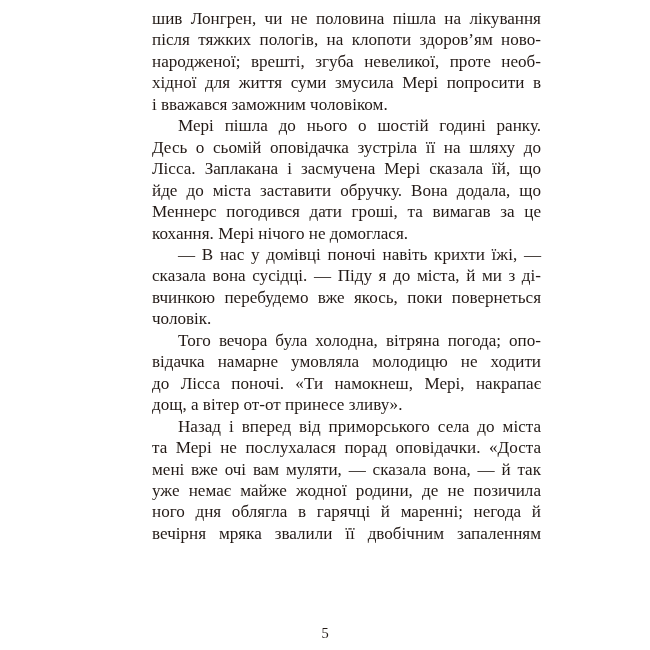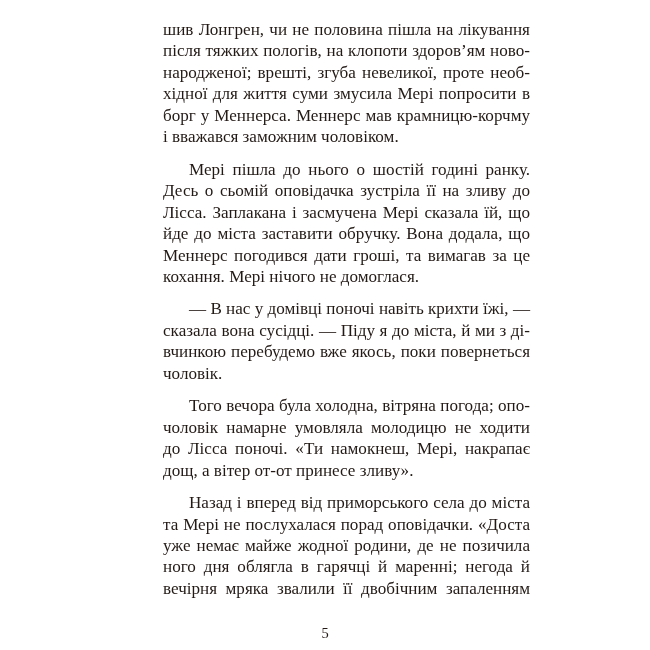--- a/index.html
+++ b/index.html
@@ -22,21 +22,21 @@
   }
 
   #text-block {
     position: absolute;
     left: 152px;
     top: 8px;
     width: 389px;
   }
 
   .para {
-    margin: 11px;
+    margin: 0;
     color: #231a16;
     font-size: 17.1px;
     line-height: 21.45px;
     text-align: justify;
     text-align-last: left;
     -webkit-hyphens: none;
     hyphens: none;
     white-space: normal;
   }
 
@@ -71,50 +71,50 @@
 
 <div id="page">
 
   <div id="text-block">
 
     <p class="para">
       <span class="line">шив Лонгрен, чи не половина пішла на лікування</span>
       <span class="line">після тяжких пологів, на клопоти здоров’ям ново-</span>
       <span class="line">народженої; врешті, згуба невеликої, проте необ-</span>
       <span class="line">хідної для життя суми змусила Мері попросити в</span>
-      <span class="line">борг у Меннерса. Меннерс мав крамницю-корчму</span>
       <span class="line last">і вважався заможним чоловіком.</span>
     </p>
 
     <p class="para">
       <span class="line indent">Мері пішла до нього о шостій годині ранку.</span>
-      <span class="line">Десь о сьомій оповідачка зустріла її на зливу до</span>
+      <span class="line">Десь о сьомій оповідачка зустріла її на шляху до</span>
       <span class="line">Лісса. Заплакана і засмучена Мері сказала їй, що</span>
       <span class="line">йде до міста заставити обручку. Вона додала, що</span>
       <span class="line">Меннерс погодився дати гроші, та вимагав за це</span>
       <span class="line last">кохання. Мері нічого не домоглася.</span>
     </p>
 
     <p class="para">
       <span class="line indent">— В нас у домівці поночі навіть крихти їжі, —</span>
       <span class="line">сказала вона сусідці. — Піду я до міста, й ми з ді-</span>
       <span class="line">вчинкою перебудемо вже якось, поки повернеться</span>
       <span class="line last">чоловік.</span>
     </p>
 
     <p class="para">
       <span class="line indent">Того вечора була холодна, вітряна погода; опо-</span>
-      <span class="line">чоловік намарне умовляла молодицю не ходити</span>
+      <span class="line">відачка намарне умовляла молодицю не ходити</span>
       <span class="line">до Лісса поночі. «Ти намокнеш, Мері, накрапає</span>
       <span class="line last">дощ, а вітер от-от принесе зливу».</span>
     </p>
 
     <p class="para">
       <span class="line indent">Назад і вперед від приморського села до міста</span>
       <span class="line">та Мері не послухалася порад оповідачки. «Доста</span>
+      <span class="line">мені вже очі вам муляти, — сказала вона, — й так</span>
       <span class="line">уже немає майже жодної родини, де не позичила</span>
       <span class="line">ного дня облягла в гарячці й маренні; негода й</span>
       <span class="line">вечірня мряка звалили її двобічним запаленням</span>
     </p>
 
   </div>
 
   <div id="folio">5</div>
 
 </div>

